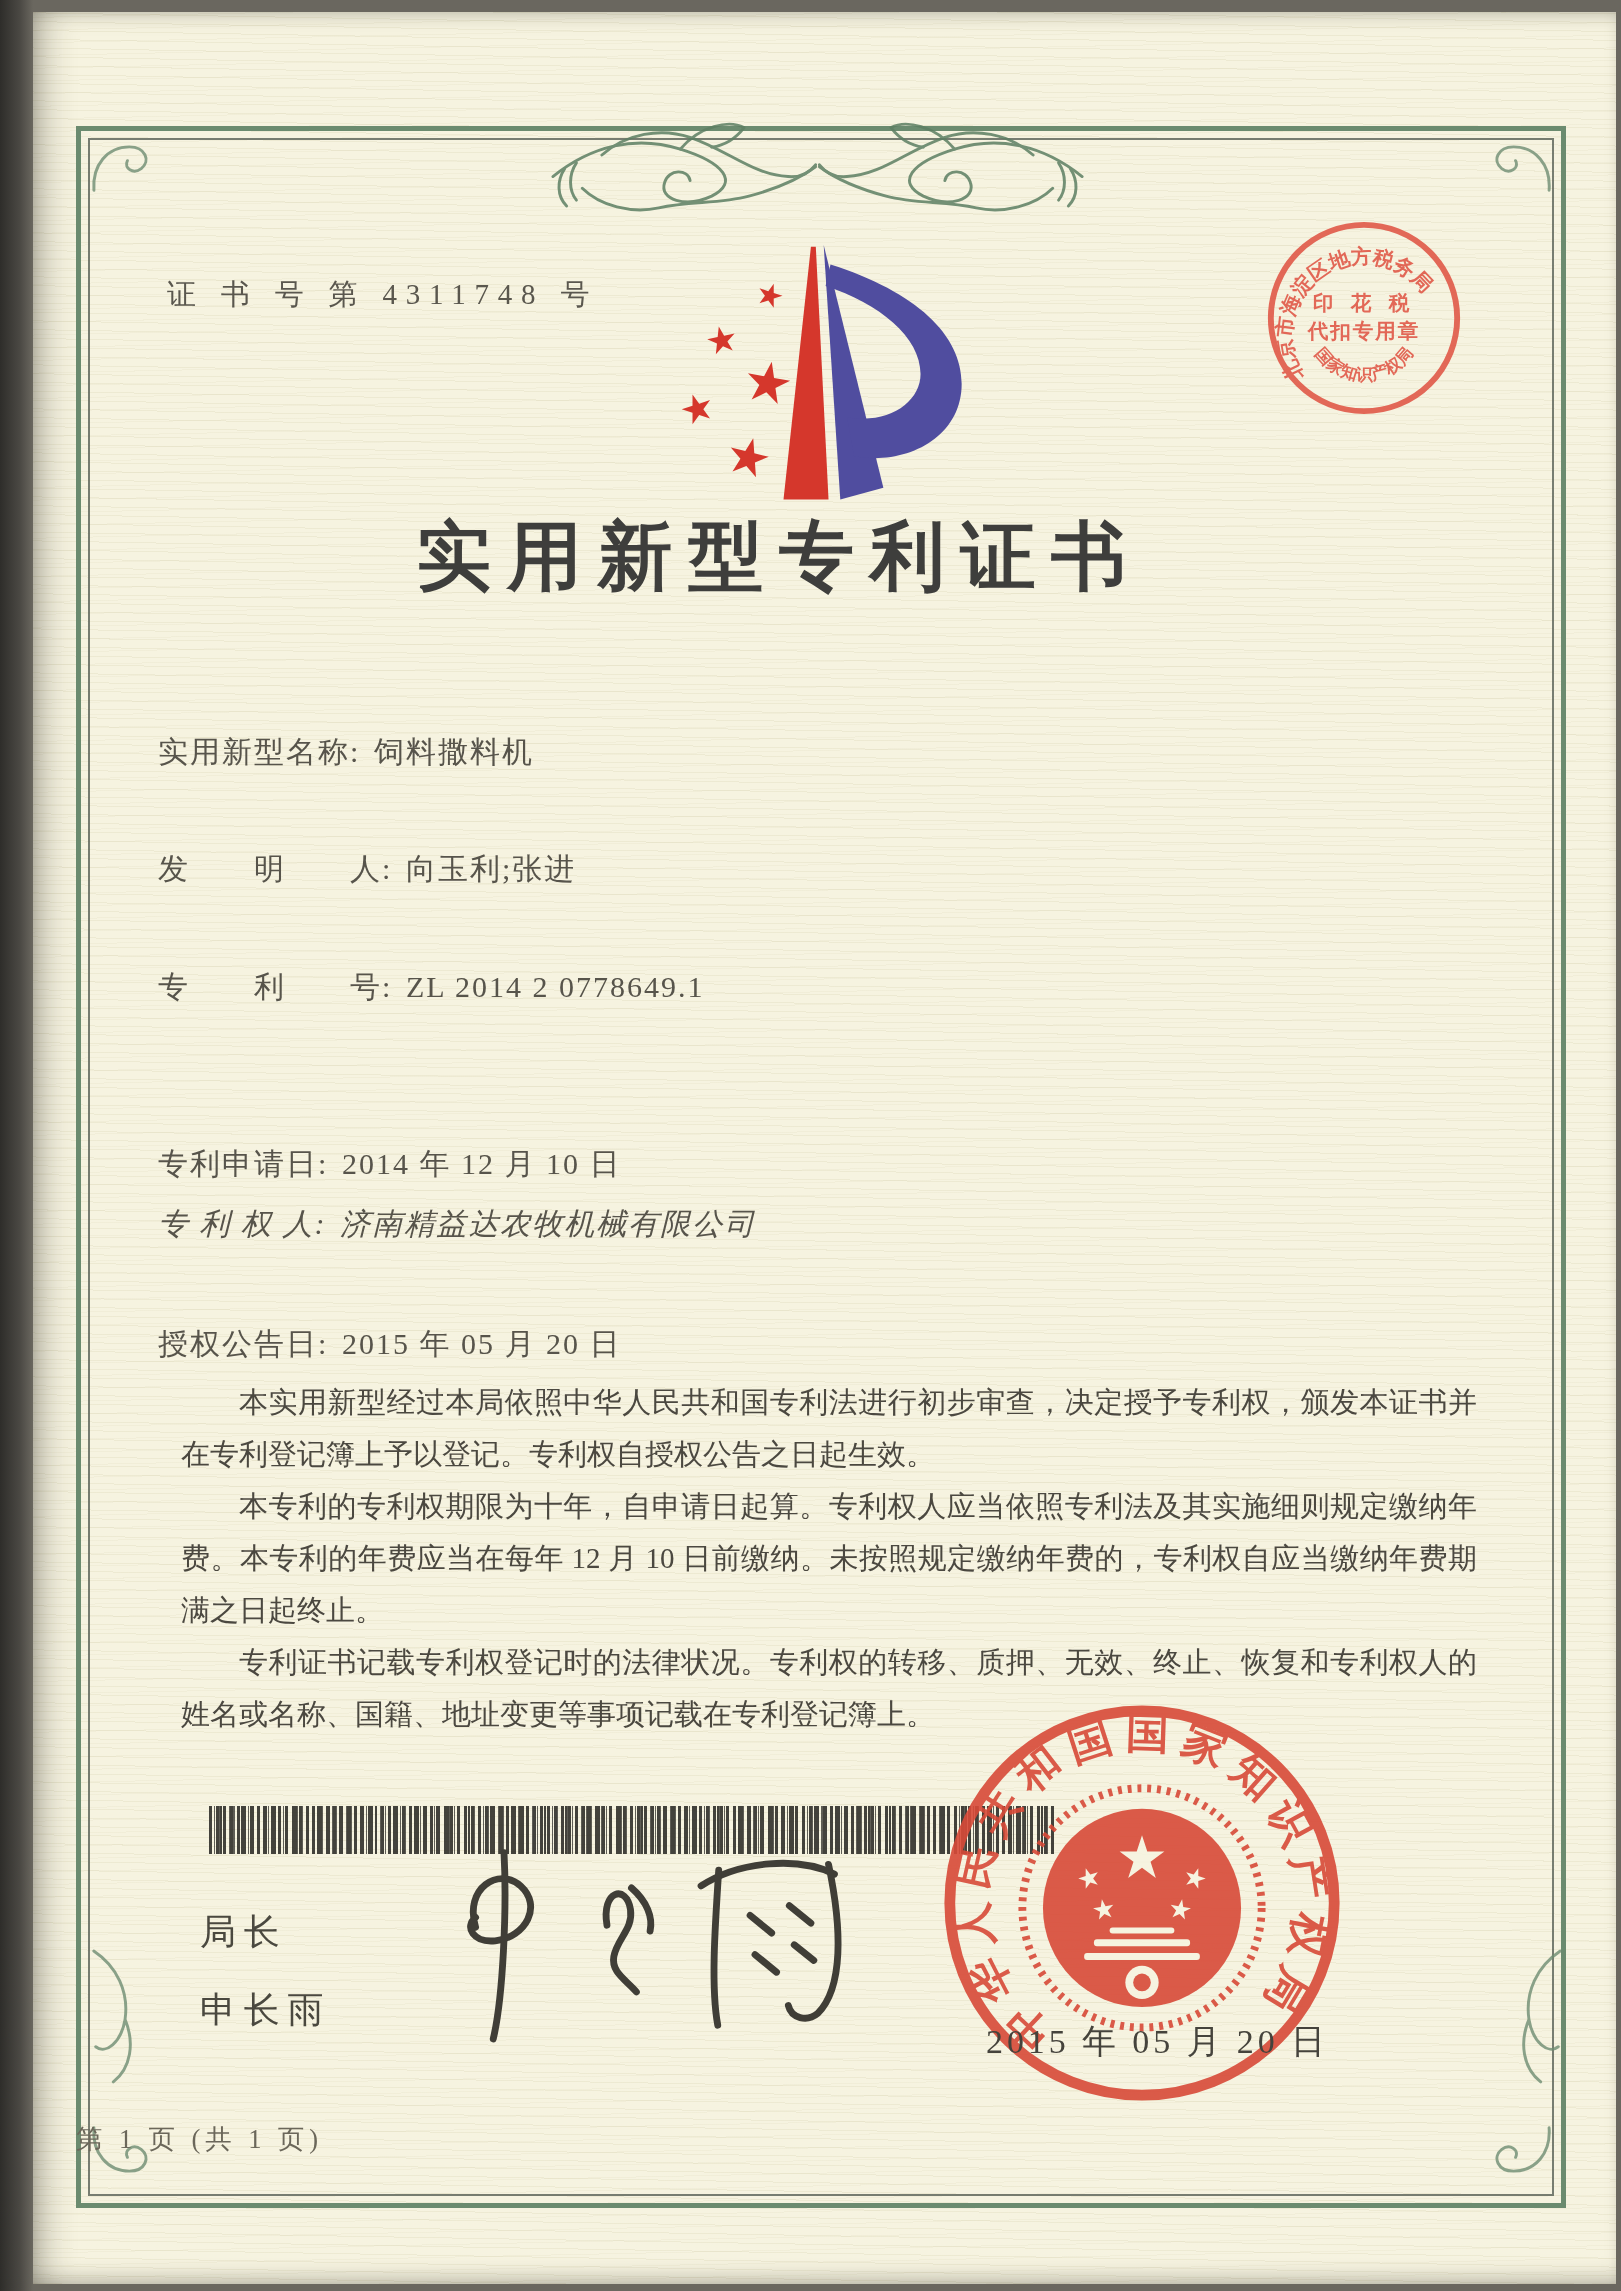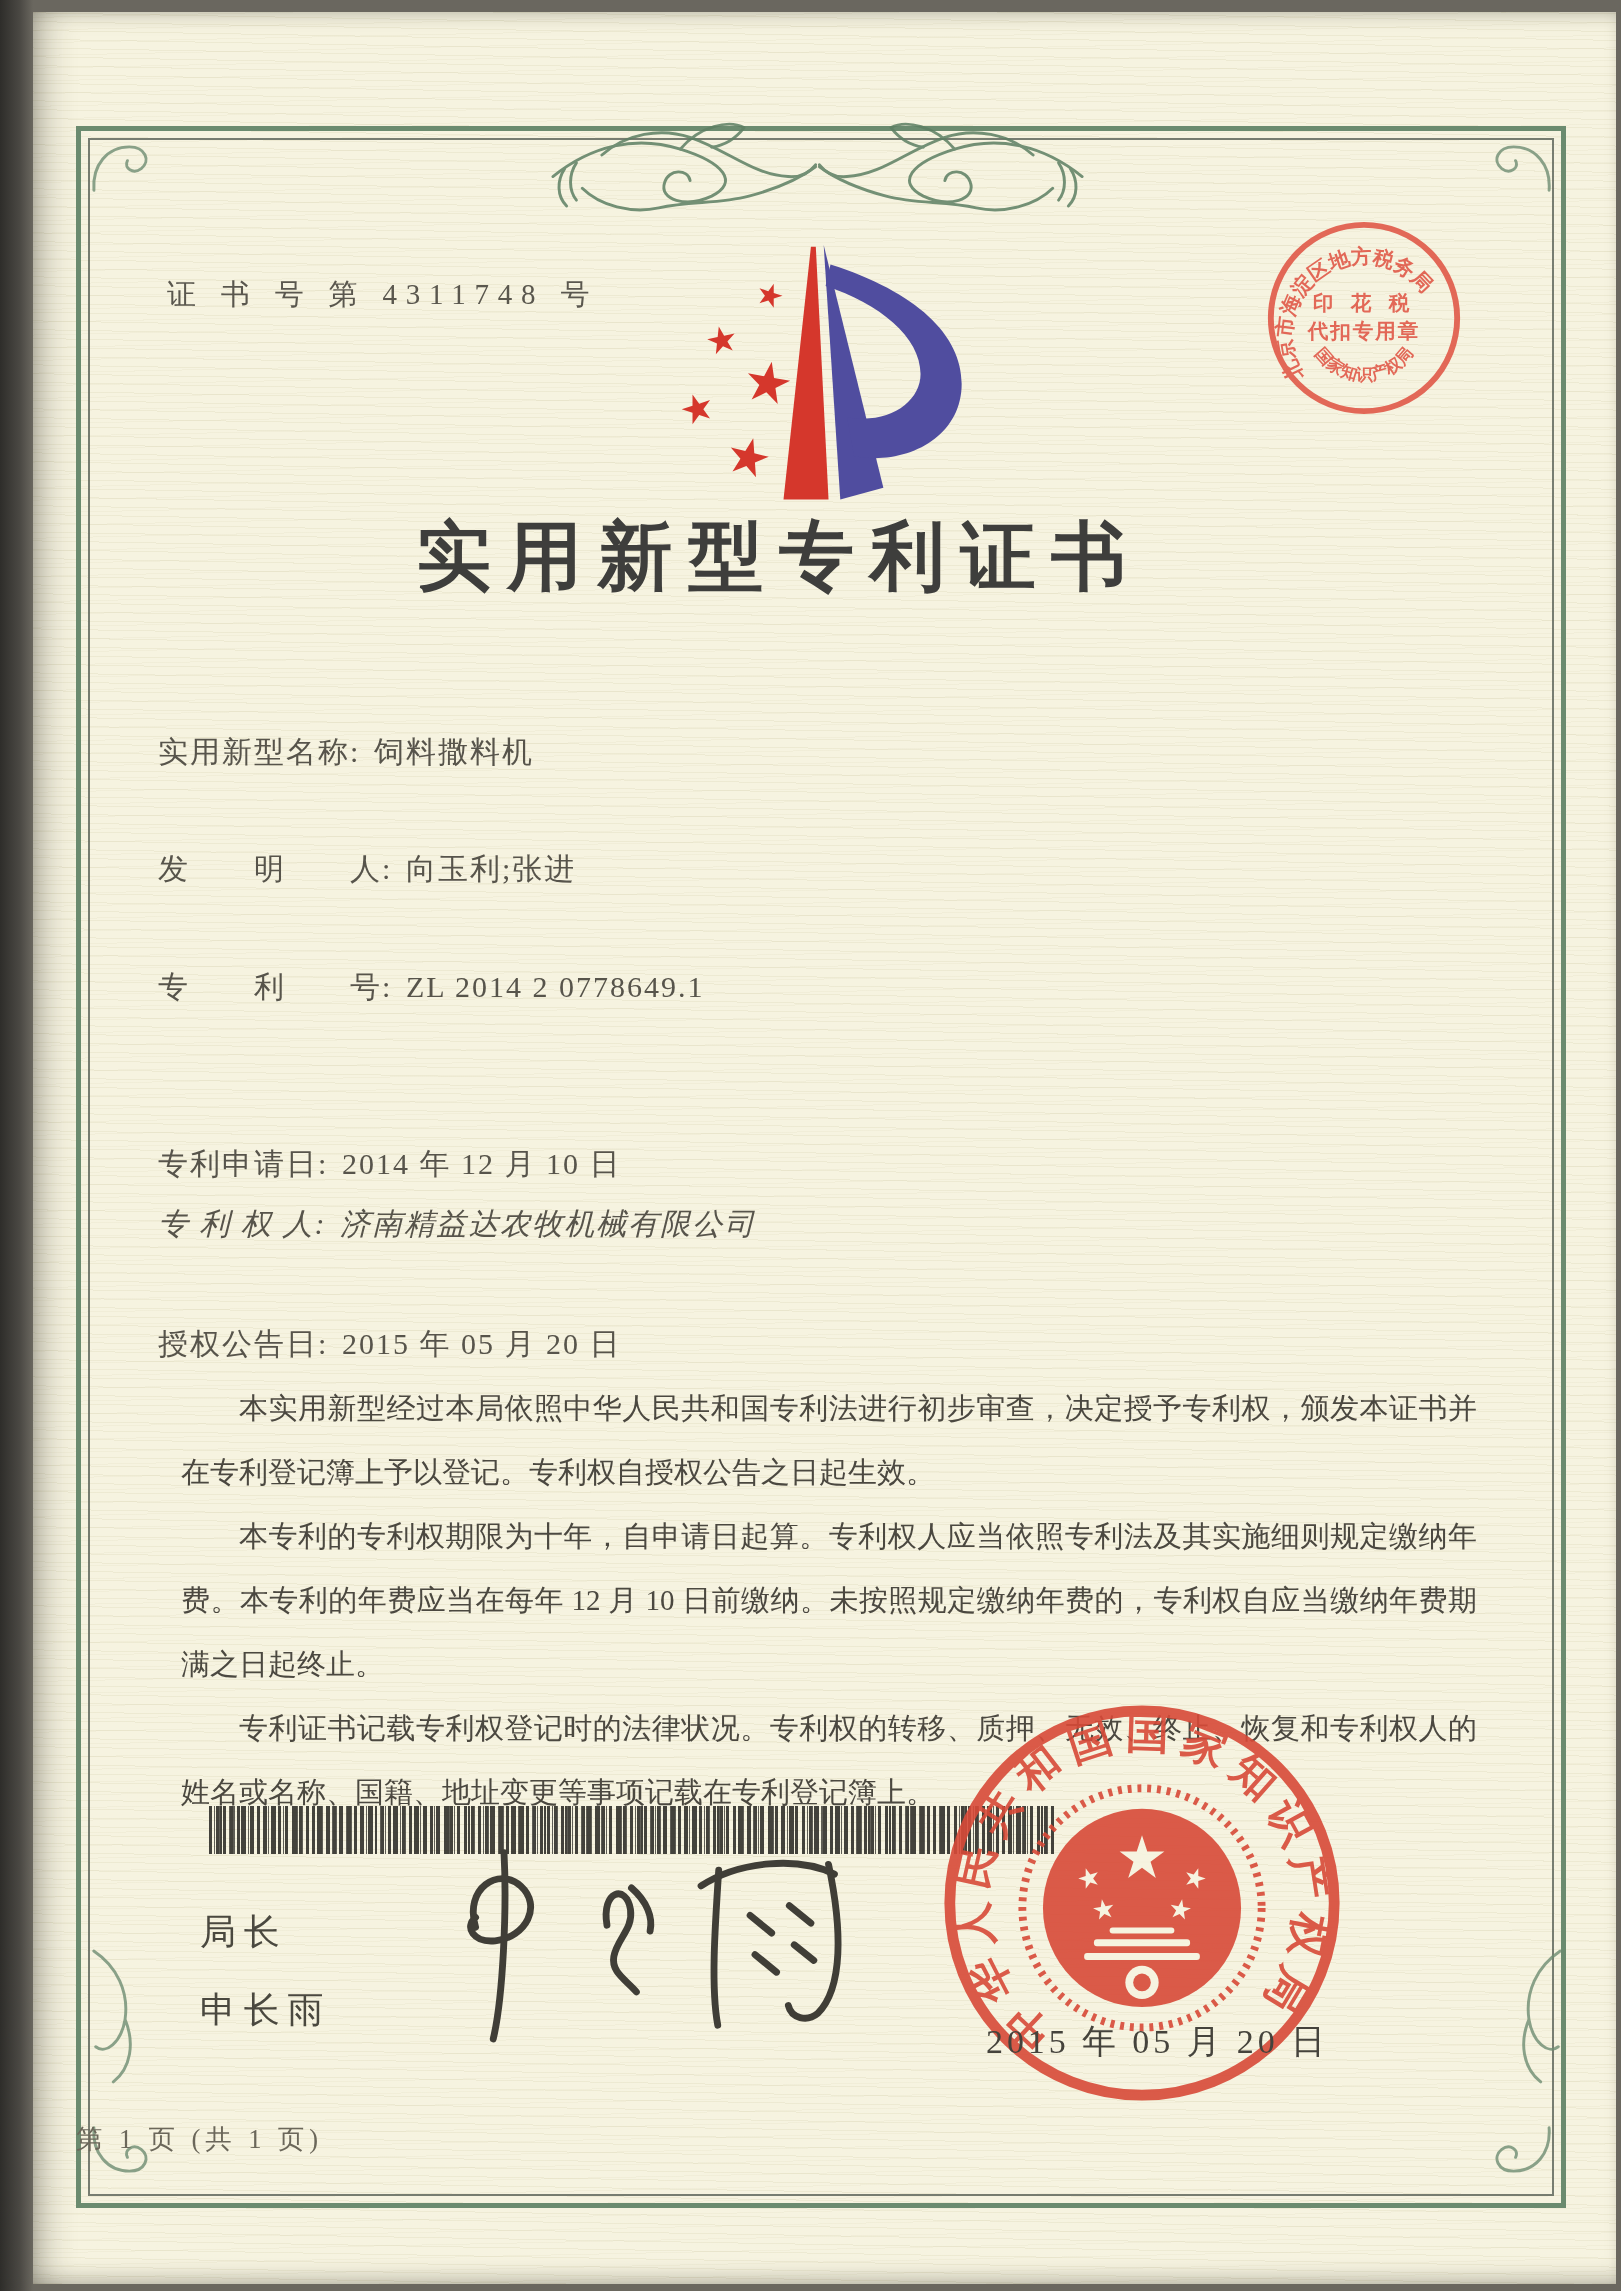--- a/index.html
+++ b/index.html
@@ -9,21 +9,21 @@
       repeating-linear-gradient(1deg, rgba(205,198,160,0.22) 0 1px, transparent 1px 8.8px),
       repeating-linear-gradient(-1.2deg, rgba(210,204,168,0.14) 0 1px, transparent 1px 12.7px);
     box-shadow:inset 21.6px 0 37px -17.6px rgba(40,38,32,0.45), inset 0 -13.7px 23.5px -13.7px rgba(60,58,50,0.35), inset 0 9.8px 17.6px -11.8px rgba(60,58,50,0.30);}
   .frame{position:absolute;left:43px;top:114px;width:1490px;height:2082px;box-sizing:border-box;border:5.9px solid #6b8b6f;}
   .frame-inner{position:absolute;inset:6.9px;border:2px solid #585f55;opacity:.8;}
   .abs{position:absolute;}
   .cert-no{left:125px;top:263px;font-size:29px;letter-spacing:8.8px;color:#5a574e;margin-left:9px;}
   .title{left:0;top:495px;width:1492px;text-align:center;font-size:75px;font-weight:bold;letter-spacing:15.7px;color:#3e3e3c;}
   .field{left:125px;font-size:30px;color:#57544b;letter-spacing:2px;white-space:nowrap;margin-top:7px;}
   .field .lab{margin-right:13.7px;}
-  .paras{left:148px;top:1364px;width:1296px;font-size:29px;line-height:64px;color:#4b4840;text-align:justify;}
+  .paras{left:148px;top:1364px;width:1296px;font-size:29px;line-height:52px;color:#4b4840;text-align:justify;}
   .paras p{margin:0;text-indent:2em;}
   .barcode{left:176px;top:1794px;width:845px;height:48px;opacity:.88;
     background-image:
       repeating-linear-gradient(90deg,#2b2a26 0 2.9px,transparent 2.9px 6.9px),
       repeating-linear-gradient(90deg,#2b2a26 0 2px,transparent 2px 10.8px),
       repeating-linear-gradient(90deg,rgba(43,42,38,.85) 0 1px,transparent 1px 4.9px);}
   .director-label{left:167px;top:1896px;font-size:36px;color:#4a483f;letter-spacing:7.8px;font-family:"Liberation Sans","DejaVu Sans",sans-serif;}
   .director-name{left:167px;top:1974px;font-size:36px;color:#4a483f;letter-spacing:7.8px;font-family:"Liberation Sans","DejaVu Sans",sans-serif;}
   .seal-date{left:953px;top:2007px;font-size:34px;color:#45433c;letter-spacing:3.9px;z-index:5;}
   .footer{left:43px;top:2109px;width:1490px;text-align:left;font-size:26.5px;color:#6b675a;letter-spacing:4.9px;}

